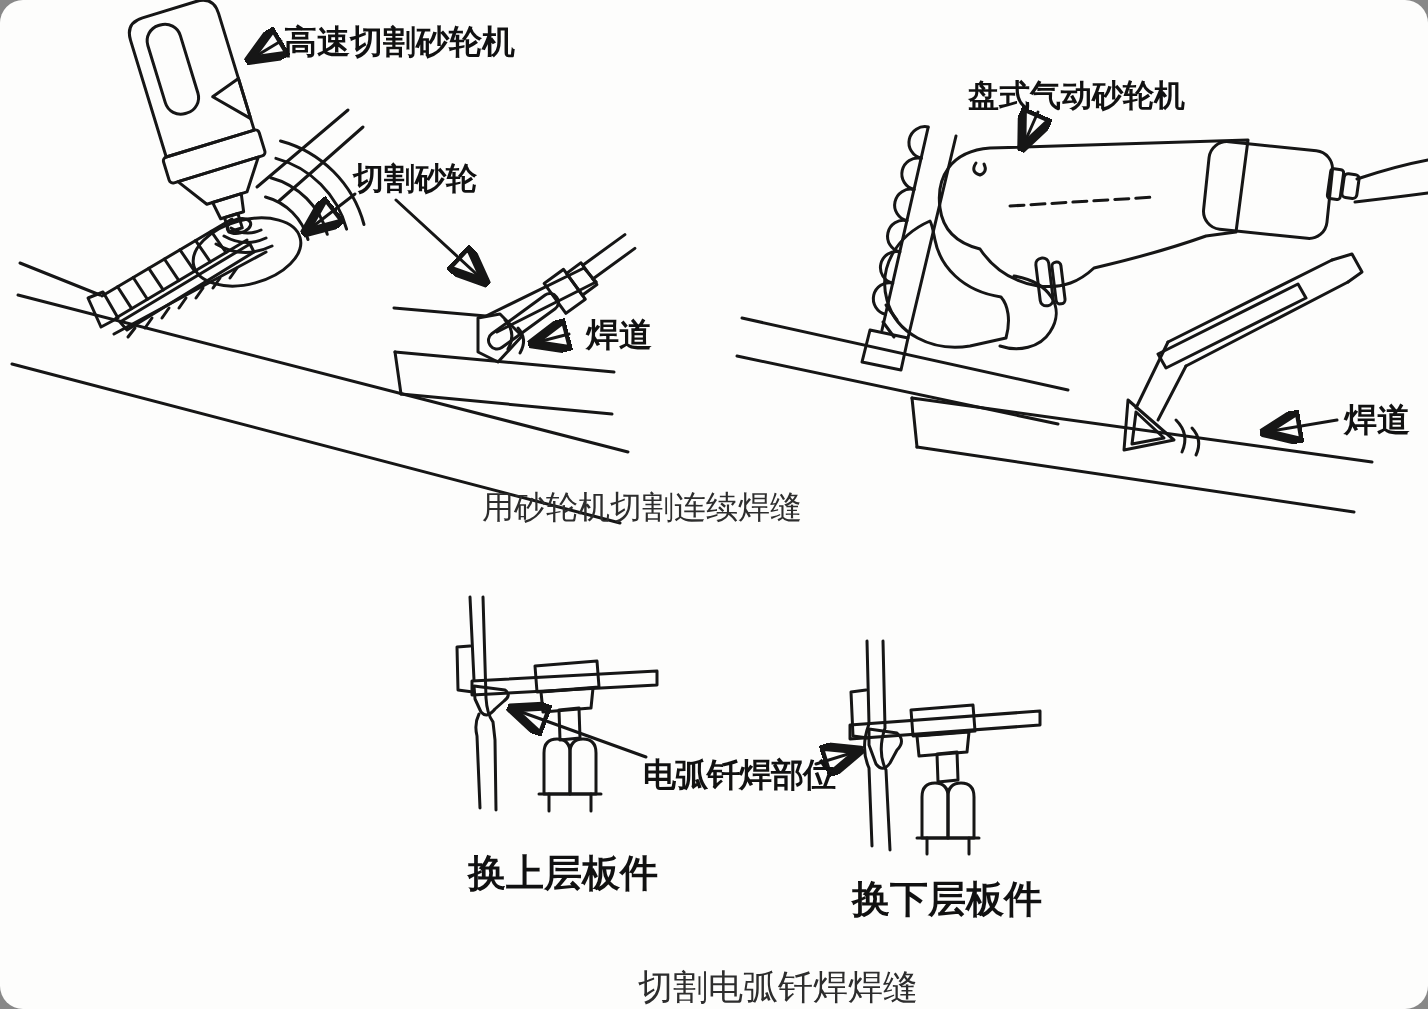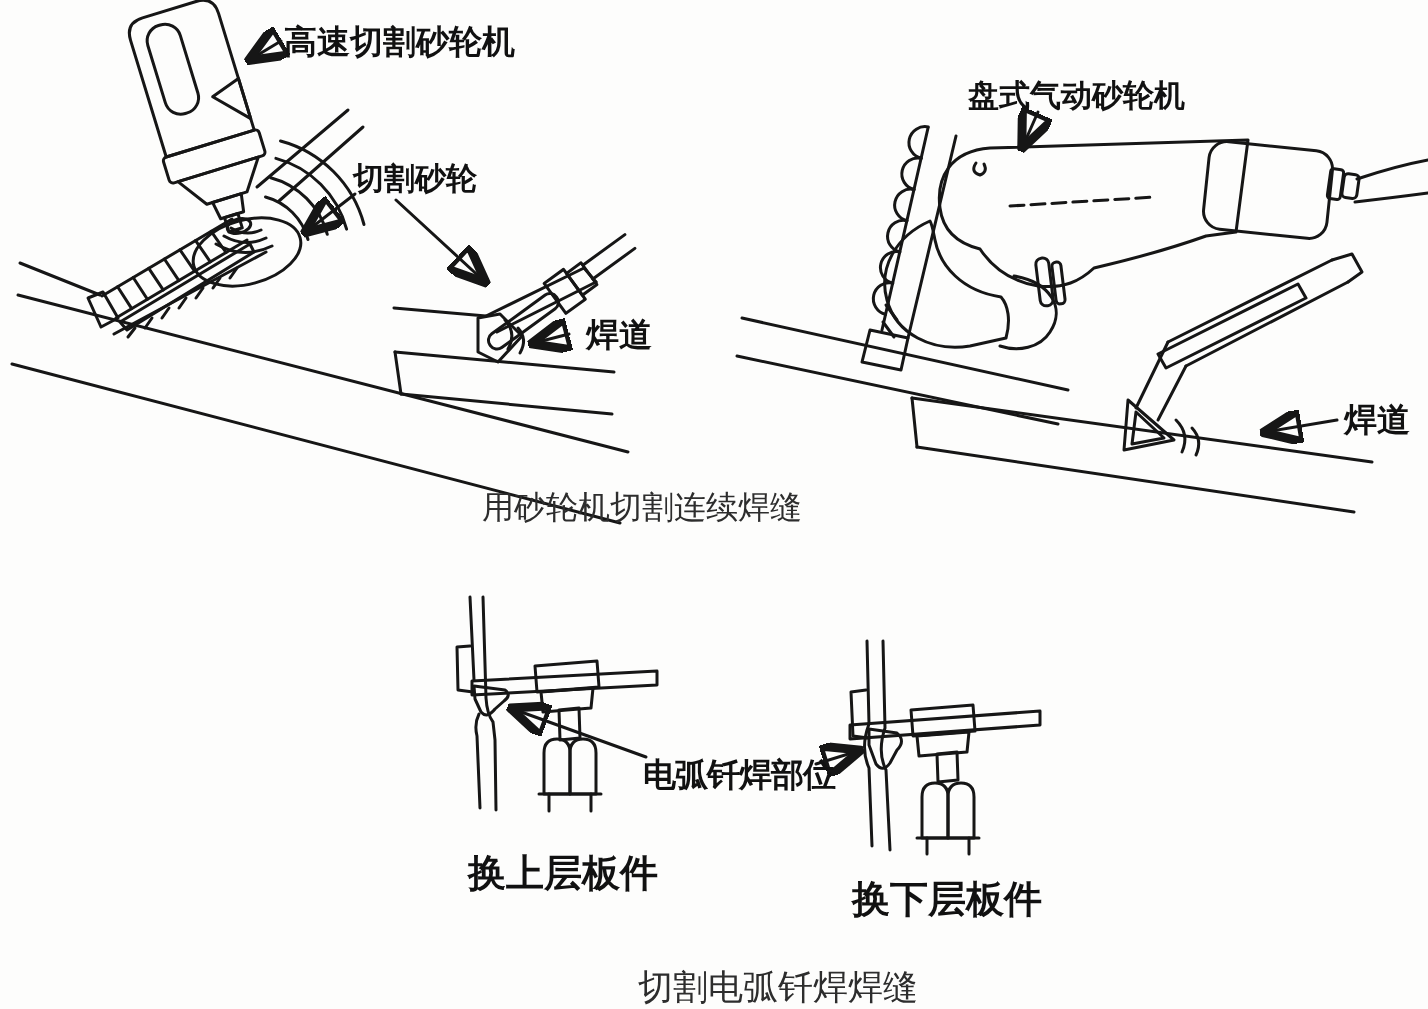--- a/index.html
+++ b/index.html
@@ -1,17 +1,17 @@
 <!DOCTYPE html>
 <html><head>
 <meta charset="utf-8">
 <style>
   html,body{margin:0;padding:0;background:#888;}
   .canvas{position:relative;width:1428px;height:1009px;background:#fdfdfc;overflow:hidden;
-          font-family:"Liberation Sans",sans-serif;}
+          font-family:"Liberation Sans",sans-serif;border-radius:23px;}
   svg{display:block;}
   
   .canvas path,.canvas line,.canvas rect,.canvas ellipse,.canvas polygon,.canvas polyline,.canvas circle{
      stroke:#161616;stroke-width:3;fill:none;stroke-linecap:round;stroke-linejoin:round;}
   .fw{fill:#ffffff;}
   .fstip{fill:url(#stip);}
   .frope{fill:url(#rope);}
   .fhatch{fill:url(#hatch);}
   .fink{fill:#141414;stroke:none;}
   .thin{stroke-width:2.2;}

